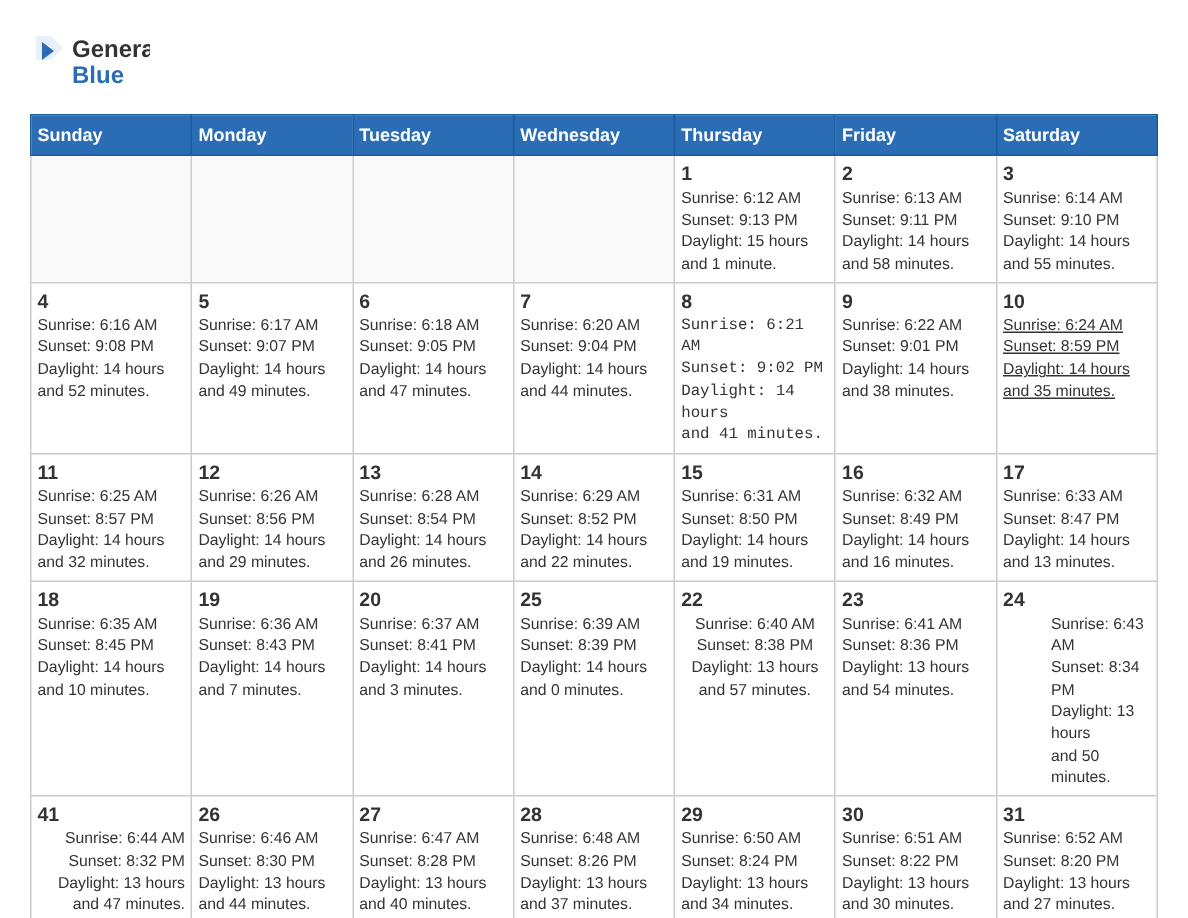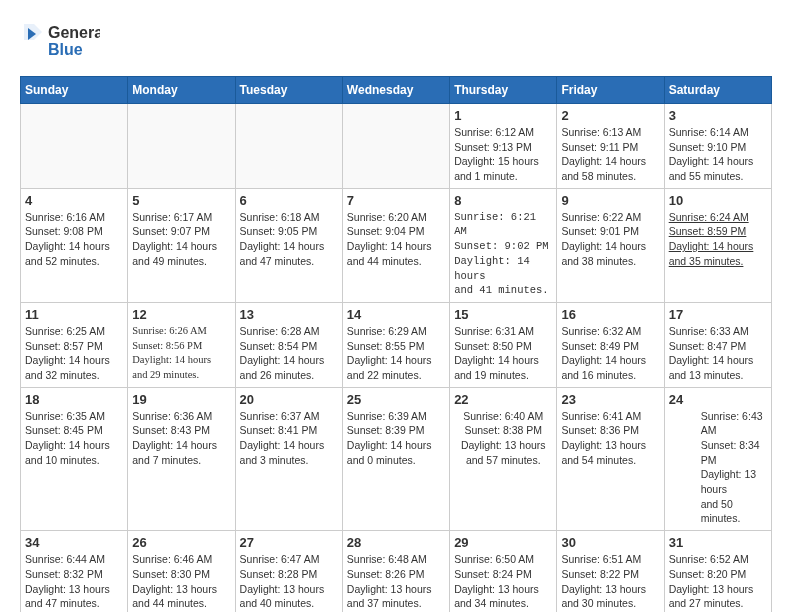--- a/index.html
+++ b/index.html
@@ -182,36 +182,36 @@
       <tr>
         <td>
           <div class="day-number">11</div>
           <div class="day-info" style="white-space: pre-line;">Sunrise: 6:25 AM
 Sunset: 8:57 PM
 Daylight: 14 hours
 and 32 minutes.</div>
         </td>
         <td>
           <div class="day-number">12</div>
-          <div class="day-info" style="white-space: pre-line; font-family: Liberation Serif, serif;">Sunrise: 6:26 AM
+          <div class="day-info" style="white-space: pre-line;">Sunrise: 6:26 AM
 Sunset: 8:56 PM
 Daylight: 14 hours
 and 29 minutes.</div>
         </td>
         <td>
           <div class="day-number">13</div>
           <div class="day-info" style="white-space: pre-line;">Sunrise: 6:28 AM
 Sunset: 8:54 PM
 Daylight: 14 hours
 and 26 minutes.</div>
         </td>
         <td>
           <div class="day-number">14</div>
           <div class="day-info" style="white-space: pre-line;">Sunrise: 6:29 AM
-Sunset: 8:55 PM
+Sunset: 8:52 PM
 Daylight: 14 hours
 and 22 minutes.</div>
         </td>
         <td>
           <div class="day-number">15</div>
           <div class="day-info" style="white-space: pre-line;">Sunrise: 6:31 AM
 Sunset: 8:50 PM
 Daylight: 14 hours
 and 19 minutes.</div>
         </td>
@@ -276,22 +276,22 @@
         <td>
           <div class="day-number">24</div>
           <div class="day-info" style="white-space: pre-line; margin-left: 32px;">Sunrise: 6:43 AM
 Sunset: 8:34 PM
 Daylight: 13 hours
 and 50 minutes.</div>
         </td>
       </tr>
       <tr>
         <td>
-          <div class="day-number">34</div>
-          <div class="day-info" style="white-space: pre-line;">Sunrise: 6:44 AM
+          <div class="day-number">41</div>
+          <div class="day-info" style="white-space: pre-line; text-align: right;">Sunrise: 6:44 AM
 Sunset: 8:32 PM
 Daylight: 13 hours
 and 47 minutes.</div>
         </td>
         <td>
           <div class="day-number">26</div>
           <div class="day-info" style="white-space: pre-line;">Sunrise: 6:46 AM
 Sunset: 8:30 PM
 Daylight: 13 hours
 and 44 minutes.</div>

